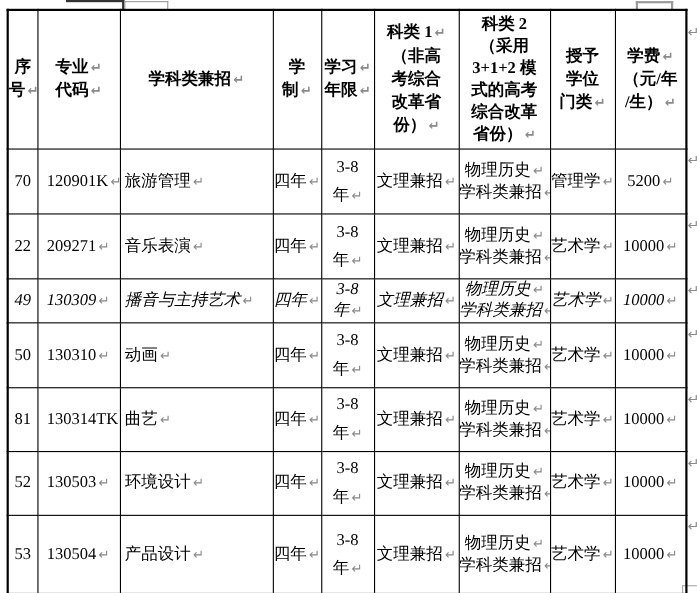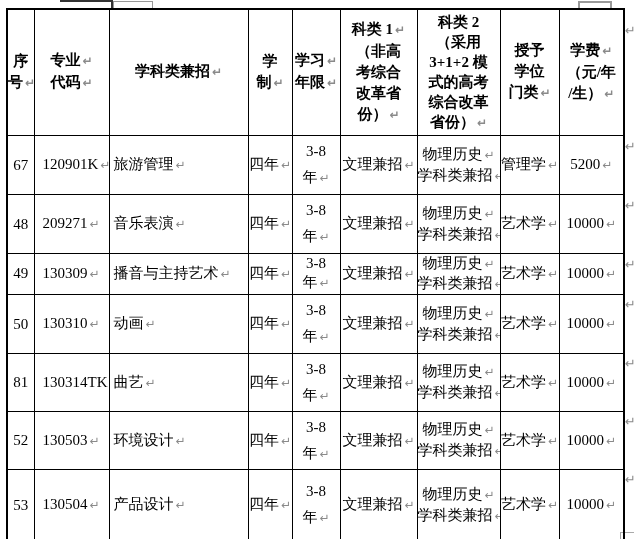--- a/index.html
+++ b/index.html
@@ -111,21 +111,21 @@
             <div class="line"><span>门类</span><span class="mark">↵</span></div>
           </td>
           <td>
             <div class="line"><span>学费</span><span class="mark">↵</span></div>
             <div class="line"><span>（元/年</span></div>
             <div class="line"><span>/生）</span><span class="mark">↵</span></div>
           </td>
         </tr>
         <tr class="data" style="height: 59px;">
           <td>
-            <div class="line"><span>67</span></div>
+            <div class="line"><span>70</span></div>
           </td>
           <td class="al-left pl8">
             <div class="line"><span>120901K</span><span class="mark">↵</span></div>
           </td>
           <td class="al-left pl4">
             <div class="line"><span>旅游管理</span><span class="mark">↵</span></div>
           </td>
           <td>
             <div class="line"><span>四年</span><span class="mark">↵</span></div>
           </td>
@@ -142,21 +142,21 @@
           </td>
           <td>
             <div class="line"><span>管理学</span><span class="mark">↵</span></div>
           </td>
           <td>
             <div class="line"><span>5200</span><span class="mark">↵</span></div>
           </td>
         </tr>
         <tr class="data" style="height: 59px;">
           <td>
-            <div class="line"><span>48</span></div>
+            <div class="line"><span>22</span></div>
           </td>
           <td class="al-left pl8">
             <div class="line"><span>209271</span><span class="mark">↵</span></div>
           </td>
           <td class="al-left pl4">
             <div class="line"><span>音乐表演</span><span class="mark">↵</span></div>
           </td>
           <td>
             <div class="line"><span>四年</span><span class="mark">↵</span></div>
           </td>
@@ -171,21 +171,21 @@
             <div class="line"><span>物理历史</span><span class="mark">↵</span></div>
             <div class="line"><span>学科类兼招</span><span class="mark">↵</span></div>
           </td>
           <td>
             <div class="line"><span>艺术学</span><span class="mark">↵</span></div>
           </td>
           <td>
             <div class="line"><span>10000</span><span class="mark">↵</span></div>
           </td>
         </tr>
-        <tr class="data short" style="height: 40px;">
+        <tr class="data short" style="height: 40px; font-style: italic;">
           <td>
             <div class="line"><span>49</span></div>
           </td>
           <td class="al-left pl8">
             <div class="line"><span>130309</span><span class="mark">↵</span></div>
           </td>
           <td class="al-left pl4">
             <div class="line"><span>播音与主持艺术</span><span class="mark">↵</span></div>
           </td>
           <td>

